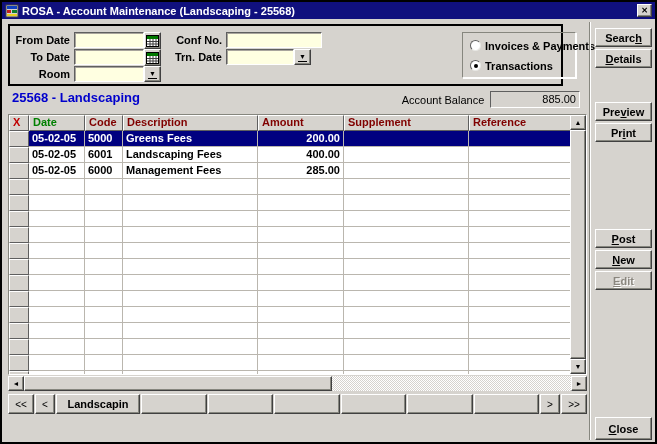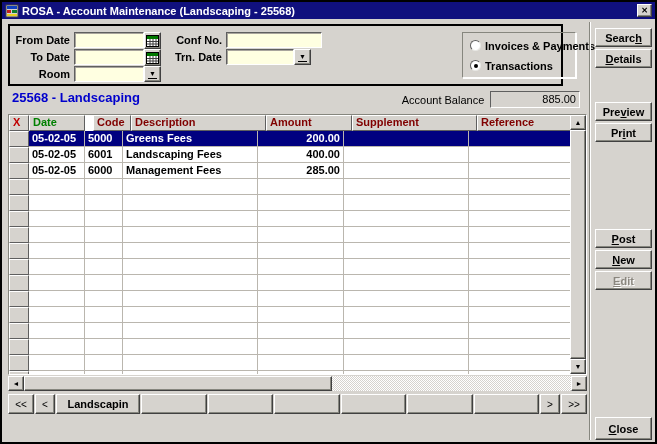--- a/index.html
+++ b/index.html
@@ -140,21 +140,21 @@
   </div>
 
   <div id="acct-title">25568 - Landscaping</div>
   <div id="balance-label">Account Balance</div>
   <div id="balance-field">885.00</div>
 
   <div id="table">
     <div id="header-row">
         <div class="hcell c0" style="color: rgb(192, 0, 0);">X</div>
         <div class="hcell c1" style="color: rgb(0, 128, 0);">Date</div>
-        <div class="hcell c2" style="color: rgb(128, 0, 0); margin-left: 8px;">Code</div>
+        <div class="hcell c2" style="color: rgb(128, 0, 0);">Code</div>
         <div class="hcell c3" style="color: rgb(128, 0, 0);">Description</div>
         <div class="hcell c4" style="color: rgb(128, 0, 0);">Amount</div>
         <div class="hcell c5" style="color: rgb(128, 0, 0);">Supplement</div>
         <div class="hcell c6" style="color: rgb(128, 0, 0);">Reference</div>
       </div>
     <div id="table-body">
         <div class="trow selected">
           <div class="selcell c0"></div>
           <div class="tcell c1">05-02-05</div>
           <div class="tcell c2">5000</div>

